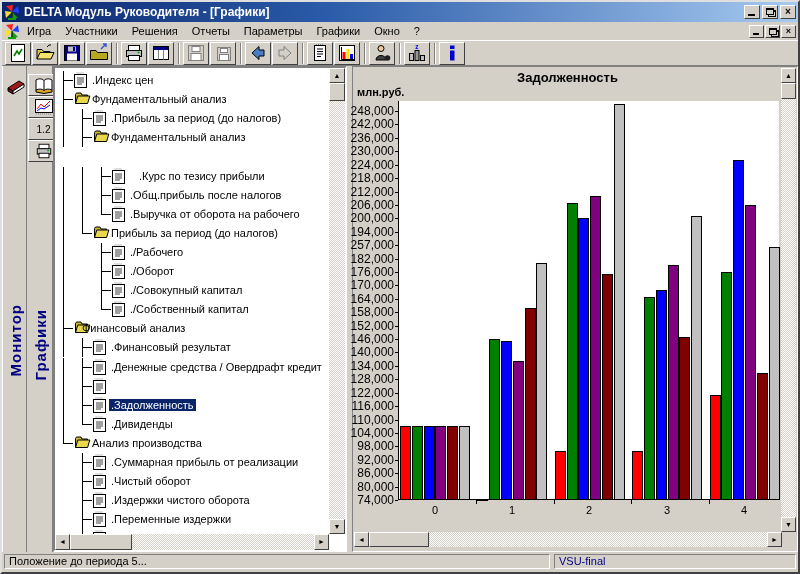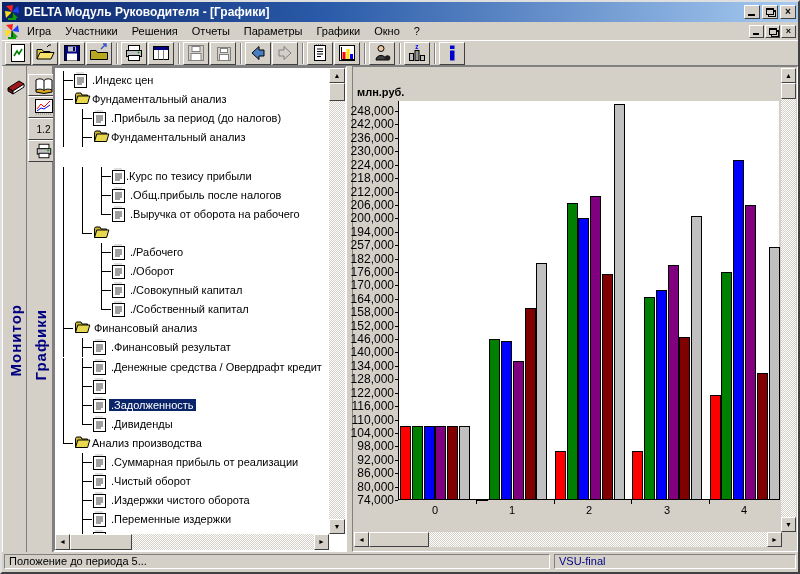--- a/index.html
+++ b/index.html
@@ -356,21 +356,21 @@
             <div class="tline" style="left: 27px; top: 0px; width: 1px; height: 19px;"></div>
             <div class="tline" style="left: 46px; top: 0px; width: 1px; height: 19px;"></div>
             <div class="tline" style="left: 47px; top: 9px; width: 9px; height: 1px;"></div>
             <span class="ticon" style="left: 57px;">
               <svg width="13" height="16" viewBox="0 0 13 16">
                 <rect x="0.5" y="2.5" width="12" height="13" fill="#fff" stroke="#000"></rect>
                 <path d="M2.5 1 h8" stroke="#808080" stroke-dasharray="1 1"></path>
                 <path d="M3 6h7M3 8h7M3 10h7M3 12h5" stroke="#404040"></path>
               </svg>
             </span>
-            <span class="tlabel" style="left: 69px;">.Курс по тезису прибыли</span>
+            <span class="tlabel" style="left: 82px;">.Курс по тезису прибыли</span>
           </div>
           <div class="trow" style="top: 118px;">
             <div class="tline" style="left: 8px; top: 0px; width: 1px; height: 19px;"></div>
             <div class="tline" style="left: 27px; top: 0px; width: 1px; height: 19px;"></div>
             <div class="tline" style="left: 46px; top: 0px; width: 1px; height: 19px;"></div>
             <div class="tline" style="left: 47px; top: 9px; width: 9px; height: 1px;"></div>
             <span class="ticon" style="left: 57px;">
               <svg width="13" height="16" viewBox="0 0 13 16">
                 <rect x="0.5" y="2.5" width="12" height="13" fill="#fff" stroke="#000"></rect>
                 <path d="M2.5 1 h8" stroke="#808080" stroke-dasharray="1 1"></path>
@@ -396,20 +396,21 @@
           <div class="trow" style="top: 156px;">
             <div class="tline" style="left: 8px; top: 0px; width: 1px; height: 19px;"></div>
             <div class="tline" style="left: 27px; top: 0px; width: 1px; height: 10px;"></div>
             <div class="tline" style="left: 28px; top: 9px; width: 9px; height: 1px;"></div>
             <span class="ticon" style="left: 38px;">
               <svg width="17" height="14" viewBox="0 0 17 14">
                 <path d="M1.5 12.5 V3.5 l1-1.5 h4.5 l1 2 h5.5 v1.5" fill="#C8B830" stroke="#000"></path>
                 <path d="M1.5 12.5 L3.8 5 h12 l-2.2 7.5 z" fill="#E8D850" stroke="#000"></path>
               </svg>
             </span>
+            <span class="tlabel" style="left: 54px;">Прибыль за период (до налогов)</span>
           </div>
           <div class="trow" style="top: 175px;">
             <div class="tline" style="left: 8px; top: 0px; width: 1px; height: 19px;"></div>
             <div class="tline" style="left: 46px; top: 0px; width: 1px; height: 19px;"></div>
             <div class="tline" style="left: 47px; top: 9px; width: 9px; height: 1px;"></div>
             <span class="ticon" style="left: 57px;">
               <svg width="13" height="16" viewBox="0 0 13 16">
                 <rect x="0.5" y="2.5" width="12" height="13" fill="#fff" stroke="#000"></rect>
                 <path d="M2.5 1 h8" stroke="#808080" stroke-dasharray="1 1"></path>
                 <path d="M3 6h7M3 8h7M3 10h7M3 12h5" stroke="#404040"></path>
@@ -458,21 +459,21 @@
           </div>
           <div class="trow" style="top: 251px;">
             <div class="tline" style="left: 8px; top: 0px; width: 1px; height: 19px;"></div>
             <div class="tline" style="left: 9px; top: 9px; width: 9px; height: 1px;"></div>
             <span class="ticon" style="left: 19px;">
               <svg width="17" height="14" viewBox="0 0 17 14">
                 <path d="M1.5 12.5 V3.5 l1-1.5 h4.5 l1 2 h5.5 v1.5" fill="#C8B830" stroke="#000"></path>
                 <path d="M1.5 12.5 L3.8 5 h12 l-2.2 7.5 z" fill="#E8D850" stroke="#000"></path>
               </svg>
             </span>
-            <span class="tlabel" style="left: 37px;">Финансовый анализ</span>
+            <span class="tlabel" style="left: 25px;">Финансовый анализ</span>
           </div>
           <div class="trow" style="top: 270px;">
             <div class="tline" style="left: 8px; top: 0px; width: 1px; height: 19px;"></div>
             <div class="tline" style="left: 27px; top: 0px; width: 1px; height: 19px;"></div>
             <div class="tline" style="left: 28px; top: 9px; width: 9px; height: 1px;"></div>
             <span class="ticon" style="left: 38px;">
               <svg width="13" height="16" viewBox="0 0 13 16">
                 <rect x="0.5" y="2.5" width="12" height="13" fill="#fff" stroke="#000"></rect>
                 <path d="M2.5 1 h8" stroke="#808080" stroke-dasharray="1 1"></path>
                 <path d="M3 6h7M3 8h7M3 10h7M3 12h5" stroke="#404040"></path>
@@ -611,20 +612,21 @@
       <div class="sb-track" style="left:0; bottom:0; width:274px; height:16px;">
         <div class="sb-btn" style="left:0; top:0; width:15px; height:16px; line-height:14px;">◄</div>
         <div class="sb-thumb" style="left:15px; top:0; width:62px; height:16px;"></div>
         <div class="sb-btn" style="right:0; top:0; width:15px; height:16px; line-height:14px;">►</div>
       </div>
     </div>
 
     <div style="position:absolute; left:345px; top:0; width:5px; height:486px;"></div>
 
     <div class="chartpanel">
+      <div class="chart-title">Задолженность</div>
       <div class="ylabel">млн.руб.</div>
       <div class="yaxis" id="yaxis">
           <div class="ytick" style="top: 4px;"><span>248,000</span><span class="dash"></span></div>
           <div class="ytick" style="top: 17px;"><span>242,000</span><span class="dash"></span></div>
           <div class="ytick" style="top: 31px;"><span>236,000</span><span class="dash"></span></div>
           <div class="ytick" style="top: 44px;"><span>230,000</span><span class="dash"></span></div>
           <div class="ytick" style="top: 58px;"><span>224,000</span><span class="dash"></span></div>
           <div class="ytick" style="top: 71px;"><span>218,000</span><span class="dash"></span></div>
           <div class="ytick" style="top: 85px;"><span>212,000</span><span class="dash"></span></div>
           <div class="ytick" style="top: 98px;"><span>206,000</span><span class="dash"></span></div>

